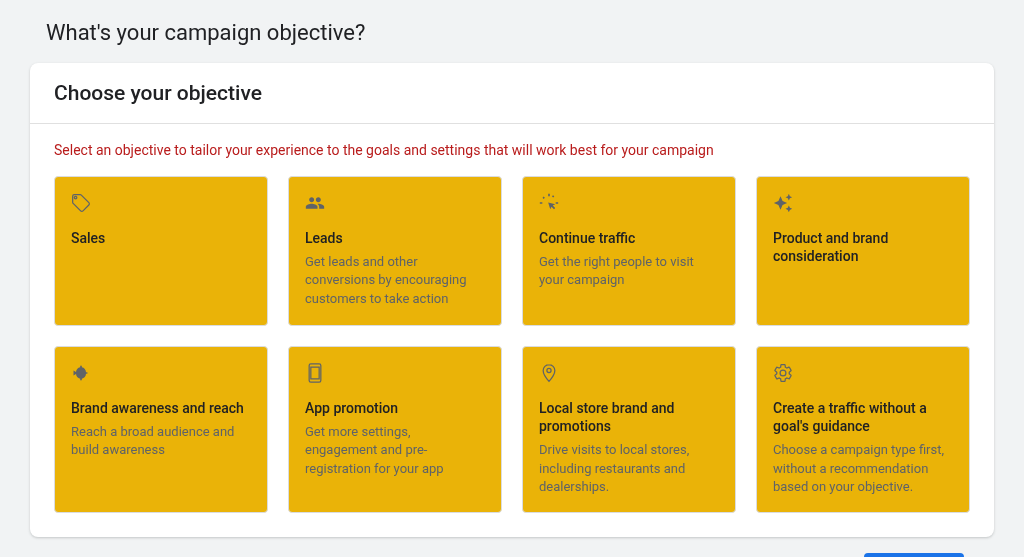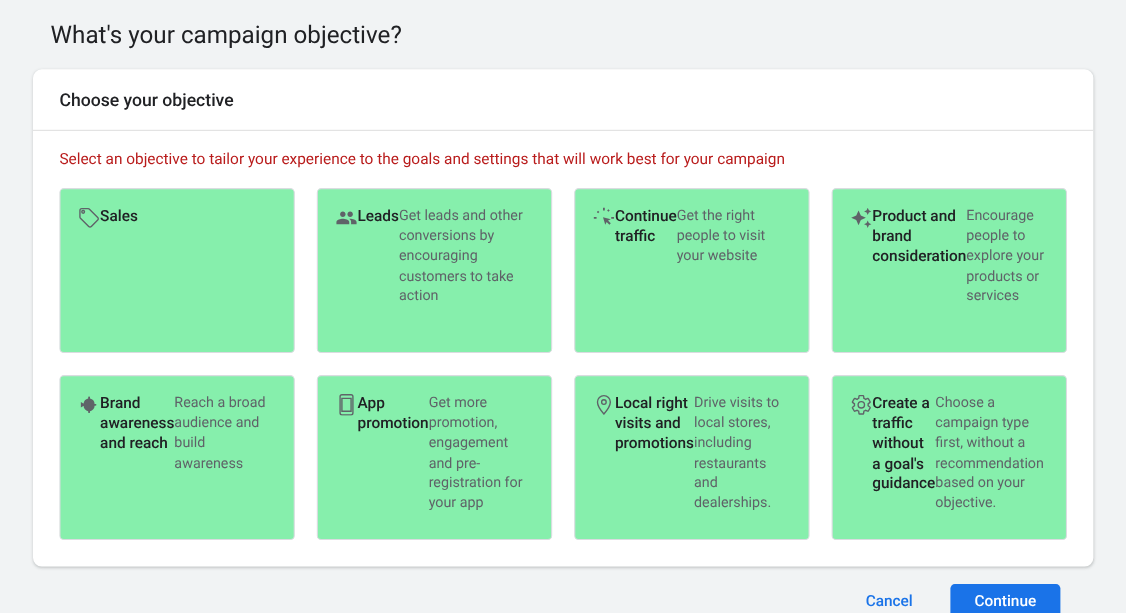--- a/index.html
+++ b/index.html
@@ -27,21 +27,21 @@
       background: #fff;
       border-radius: 8px;
       box-shadow: 0 1px 3px rgba(60,64,67,0.15), 0 1px 2px rgba(60,64,67,0.1);
       overflow: hidden;
     }
     .card-header {
       padding: 18px 24px;
       border-bottom: 1px solid #e0e0e0;
     }
     .card-header-title {
-      font-size: 16px;
+      font-size: 21px;
       font-weight: 500;
       color: #202124;
     }
     .card-body {
       padding: 18px 24px 24px 24px;
     }
     .helper-text {
       color: #b91c1c;
       font-size: 14px;
       margin-bottom: 18px;
@@ -50,23 +50,23 @@
       display: grid;
       grid-template-columns: repeat(4, 1fr);
       gap: 20px;
     }
     .option-card {
       border: 1px solid #dadce0;
       border-radius: 4px;
       padding: 16px;
       min-height: 150px;
       cursor: pointer;
-      background: #86efac;
+      background: #eab308;
       display: flex;
-      flex-direction: row;
+      flex-direction: column;
     }
     .option-card .icon {
       height: 24px;
       margin-bottom: 12px;
       color: #5f6368;
       fill: #5f6368;
     }
     .option-card .icon svg {
       width: 20px;
       height: 20px;
@@ -132,48 +132,47 @@
                 <path d="M16 11c1.66 0 2.99-1.34 2.99-3S17.66 5 16 5s-3 1.34-3 3 1.34 3 3 3zm-8 0c1.66 0 2.99-1.34 2.99-3S9.66 5 8 5 5 6.34 5 8s1.34 3 3 3zm0 2c-2.33 0-7 1.17-7 3.5V19h14v-2.5c0-2.33-4.67-3.5-7-3.5zm8 0c-.29 0-.62.02-.97.05 1.16.84 1.97 1.97 1.97 3.45V19h6v-2.5c0-2.33-4.67-3.5-7-3.5z" fill="#5f6368" stroke="none" stroke-width="1.5"></path>
               </svg></div>
             <div class="option-title">Leads</div>
             <div class="option-desc">Get leads and other conversions by encouraging customers to take action</div>
           </div>
           <div class="option-card">
             <div class="icon"><svg viewBox="0 0 24 24">
                 <path d="M13 1v3h-2V1h2zm5.36 3.05l-1.41 1.41-1.42-1.42 1.42-1.41 1.41 1.42zM7.05 5.64L5.64 4.22 4.22 5.64l1.42 1.41 1.41-1.41zM4 11H1v2h3v-2zm16 0h3v2h-3v-2zm-9 .5l2.5 8 1.5-3 3 3 1.5-1.5-3-3 3-1.5-8.5-2z" fill="#5f6368" stroke="none" stroke-width="1.5"></path>
               </svg></div>
             <div class="option-title">Continue traffic</div>
-            <div class="option-desc">Get the right people to visit your website</div>
+            <div class="option-desc">Get the right people to visit your campaign</div>
           </div>
           <div class="option-card">
             <div class="icon"><svg viewBox="0 0 24 24">
                 <path d="M19 9l1.25-2.75L23 5l-2.75-1.25L19 1l-1.25 2.75L15 5l2.75 1.25L19 9zm-7.5.5L9 4 6.5 9.5 1 12l5.5 2.5L9 20l2.5-5.5L17 12l-5.5-2.5zM19 15l-1.25 2.75L15 19l2.75 1.25L19 23l1.25-2.75L23 19l-2.75-1.25L19 15z" fill="#5f6368" stroke="none" stroke-width="1.5"></path>
               </svg></div>
             <div class="option-title">Product and brand consideration</div>
-            <div class="option-desc">Encourage people to explore your products or services</div>
           </div>
           <div class="option-card">
             <div class="icon"><svg viewBox="0 0 24 24">
                 <path d="M18 11c0-2.97-2.16-5.43-5-5.91V4c0-.55-.45-1-1-1s-1 .45-1 1v1.09c-2.84.48-5 2.94-5 5.91h-1c-.55 0-1 .45-1 1s.45 1 1 1h1c0 2.97 2.16 5.43 5 5.91V20c0 .55.45 1 1 1s1-.45 1-1v-1.09c2.84-.48 5-2.94 5-5.91h1c.55 0 1-.45 1-1s-.45-1-1-1h-1zM3 9v6l5-3-5-3z" fill="#5f6368" stroke="none" stroke-width="1.5"></path>
               </svg></div>
             <div class="option-title">Brand awareness and reach</div>
             <div class="option-desc">Reach a broad audience and build awareness</div>
           </div>
           <div class="option-card">
             <div class="icon"><svg viewBox="0 0 24 24">
                 <path d="M17 1H7c-1.1 0-2 .9-2 2v18c0 1.1.9 2 2 2h10c1.1 0 2-.9 2-2V3c0-1.1-.9-2-2-2zm0 18H7V5h10v14z" fill="none" stroke="#5f6368" stroke-width="1.5"></path>
               </svg></div>
             <div class="option-title">App promotion</div>
-            <div class="option-desc">Get more promotion, engagement and pre-registration for your app</div>
+            <div class="option-desc">Get more settings, engagement and pre-registration for your app</div>
           </div>
           <div class="option-card">
             <div class="icon"><svg viewBox="0 0 24 24">
                 <path d="M12 2C8.13 2 5 5.13 5 9c0 5.25 7 13 7 13s7-7.75 7-13c0-3.87-3.13-7-7-7zm0 9.5c-1.38 0-2.5-1.12-2.5-2.5s1.12-2.5 2.5-2.5 2.5 1.12 2.5 2.5-1.12 2.5-2.5 2.5z" fill="none" stroke="#5f6368" stroke-width="1.5"></path>
               </svg></div>
-            <div class="option-title">Local right visits and promotions</div>
+            <div class="option-title">Local store brand and promotions</div>
             <div class="option-desc">Drive visits to local stores, including restaurants and dealerships.</div>
           </div>
           <div class="option-card">
             <div class="icon"><svg viewBox="0 0 24 24">
                 <path d="M19.43 12.98c.04-.32.07-.64.07-.98s-.03-.66-.07-.98l2.11-1.65c.19-.15.24-.42.12-.64l-2-3.46c-.12-.22-.39-.3-.61-.22l-2.49 1c-.52-.4-1.08-.73-1.69-.98l-.38-2.65C14.46 2.18 14.25 2 14 2h-4c-.25 0-.46.18-.49.42l-.38 2.65c-.61.25-1.17.59-1.69.98l-2.49-1c-.23-.09-.49 0-.61.22l-2 3.46c-.13.22-.07.49.12.64l2.11 1.65c-.04.32-.07.65-.07.98s.03.66.07.98l-2.11 1.65c-.19.15-.24.42-.12.64l2 3.46c.12.22.39.3.61.22l2.49-1c.52.4 1.08.73 1.69.98l.38 2.65c.03.24.24.42.49.42h4c.25 0 .46-.18.49-.42l.38-2.65c.61-.25 1.17-.59 1.69-.98l2.49 1c.23.09.49 0 .61-.22l2-3.46c.12-.22.07-.49-.12-.64l-2.11-1.65zM12 15.5c-1.93 0-3.5-1.57-3.5-3.5s1.57-3.5 3.5-3.5 3.5 1.57 3.5 3.5-1.57 3.5-3.5 3.5z" fill="none" stroke="#5f6368" stroke-width="1.5"></path>
               </svg></div>
             <div class="option-title">Create a traffic without a goal's guidance</div>
             <div class="option-desc">Choose a campaign type first, without a recommendation based on your objective.</div>
           </div>
         </div>

